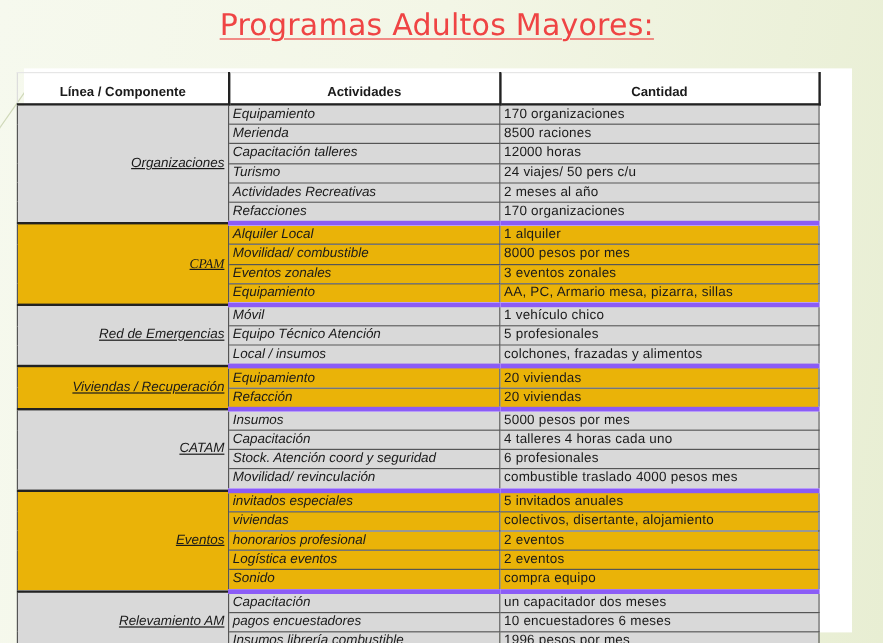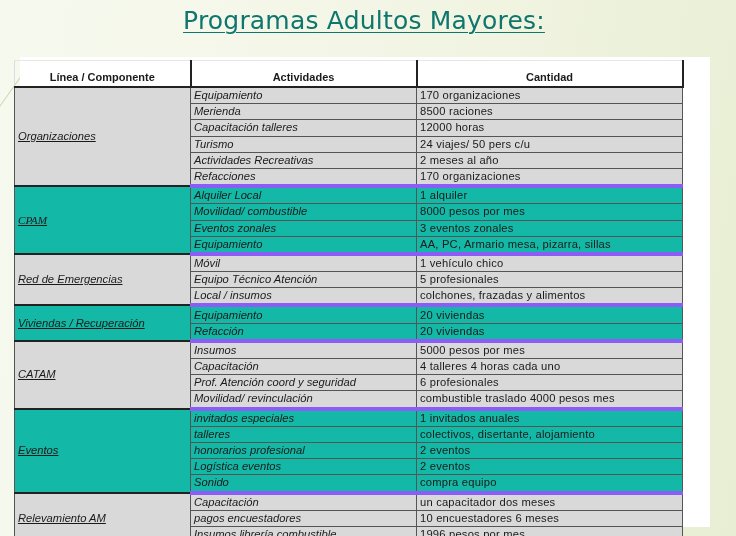--- a/index.html
+++ b/index.html
@@ -7,21 +7,21 @@
     width: 736px; height: 536px; overflow: hidden; position: relative;
     background: linear-gradient(100deg, #f6f9ee 0%, #f3f6e6 45%, #e8eed3 100%);
     font-family: "Liberation Sans", "DejaVu Sans", sans-serif;
   }
   .deco-line {
     position: absolute; left: -10px; top: 120px; width: 60px; height: 1px;
     background: #cfd8b8; transform: rotate(-55deg); transform-origin: left;
   }
   .slide-title {
     position: absolute; top: 6px; left: 0; width: 736px; text-align: center;
-    font-size: 25px; color: #0f766e; text-decoration: underline; text-underline-offset: 3px;
+    font-size: 25px; color: #ef4444; text-decoration: underline; text-underline-offset: 3px;
     text-decoration-thickness: 1px;
     font-family: "DejaVu Sans", sans-serif; font-weight: normal; letter-spacing: 0.2px;
     padding-left: 0px;
   }
   .title-inner { position: relative; left: -4px; }
   .sheet {
     position: absolute; left: 20px; top: 57px; width: 690px; height: 470px;
     background: #ffffff;
   }
   table.data {
@@ -36,28 +36,28 @@
   table.data th {
     height: 24px; font-weight: bold; text-align: center; vertical-align: bottom;
     border-top: 1px solid #e6e6e6; border-left: none; border-right: 2px solid #222;
     border-bottom: 2px solid #222; font-size: 11px; padding-bottom: 1px;
   }
   table.data th:first-child { border-left: 1px solid #ddd; }
   .col-line { width: 176px; }
   .col-act { width: 226px; }
   .col-qty { width: 266px; }
   td.comp {
-    text-align: left; vertical-align: middle; font-style: italic; text-decoration: underline;
+    text-align: right; vertical-align: middle; font-style: italic; text-decoration: underline;
     border-right: 2px solid #222; border-left: 1px solid #ccc;
   }
   td.act { font-style: italic; border-right: 2px solid #222; }
   td.qty { border-right: 2px solid #333; letter-spacing: 0.2px; }
   tr.group-end td { border-bottom: 4px solid #8b5cf6; }
   .shaded td { background: #d9d9d9; }
-  .plain td { background: #14b8a6; }
+  .plain td { background: #eab308; }
   .green-mark {
     position: absolute; left: 19px; top: 296px; width: 2px; height: 14px; background: #217346;
   }
 </style>
 </head>
 <body>
 
 <div class="deco-line"></div>
 
 <div class="slide-title">
@@ -148,34 +148,34 @@
       <tr class="shaded">
         <td class="comp" rowspan="4" style="border-bottom: 2px solid rgb(34, 34, 34);">CATAM</td>
         <td class="act">Insumos</td>
         <td class="qty">5000 pesos por mes</td>
       </tr>
       <tr class="shaded">
         <td class="act">Capacitación</td>
         <td class="qty">4 talleres 4 horas cada uno</td>
       </tr>
       <tr class="shaded">
-        <td class="act">Prof. Atención coord y seguridad</td>
+        <td class="act">Stock. Atención coord y seguridad</td>
         <td class="qty">6 profesionales</td>
       </tr>
       <tr class="shaded group-end">
         <td class="act">Movilidad/ revinculación</td>
         <td class="qty">combustible traslado 4000 pesos mes</td>
       </tr>
       <tr class="plain">
         <td class="comp" rowspan="5" style="border-bottom: 2px solid rgb(34, 34, 34);">Eventos</td>
         <td class="act">invitados especiales</td>
-        <td class="qty">1 invitados anuales</td>
-      </tr>
-      <tr class="plain">
-        <td class="act">talleres</td>
+        <td class="qty">5 invitados anuales</td>
+      </tr>
+      <tr class="plain">
+        <td class="act">viviendas</td>
         <td class="qty">colectivos, disertante, alojamiento</td>
       </tr>
       <tr class="plain">
         <td class="act">honorarios profesional</td>
         <td class="qty">2 eventos</td>
       </tr>
       <tr class="plain">
         <td class="act">Logística eventos</td>
         <td class="qty">2 eventos</td>
       </tr>

